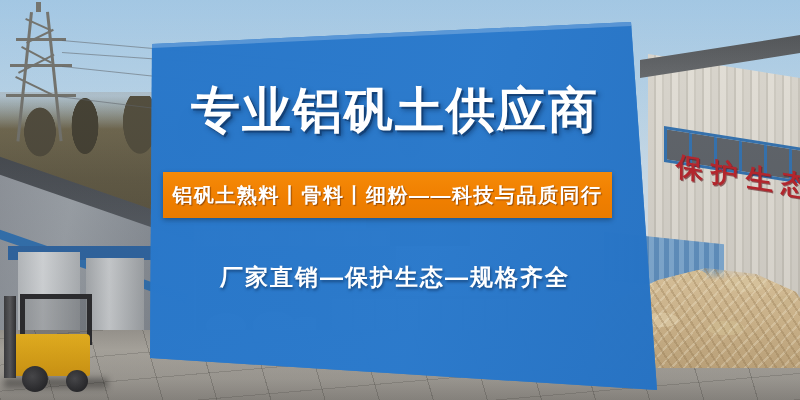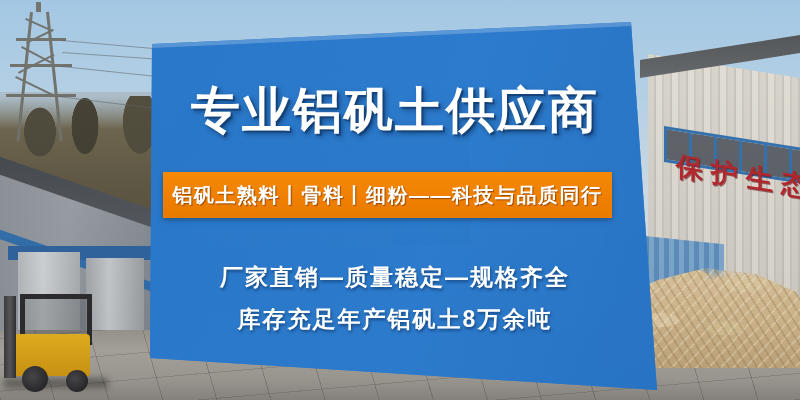--- a/index.html
+++ b/index.html
@@ -351,17 +351,16 @@
   <div class="panel-edge"></div>
 
   <div class="content">
 
     <div class="headline">专业铝矾土供应商</div>
 
     <div class="ribbon">
       <div class="ribbon-text">铝矾土熟料丨骨料丨细粉——科技与品质同行</div>
     </div>
 
-    <div class="subline s1">厂家直销—质量稳定—规格齐全</div>
-
-    <div class="subline s2">库存充足年产铝矾土8万余吨</div>
+    <div class="subline s1">厂家直销—保护生态—规格齐全</div>
+
   </div>
 </div>
 
 </body></html>

